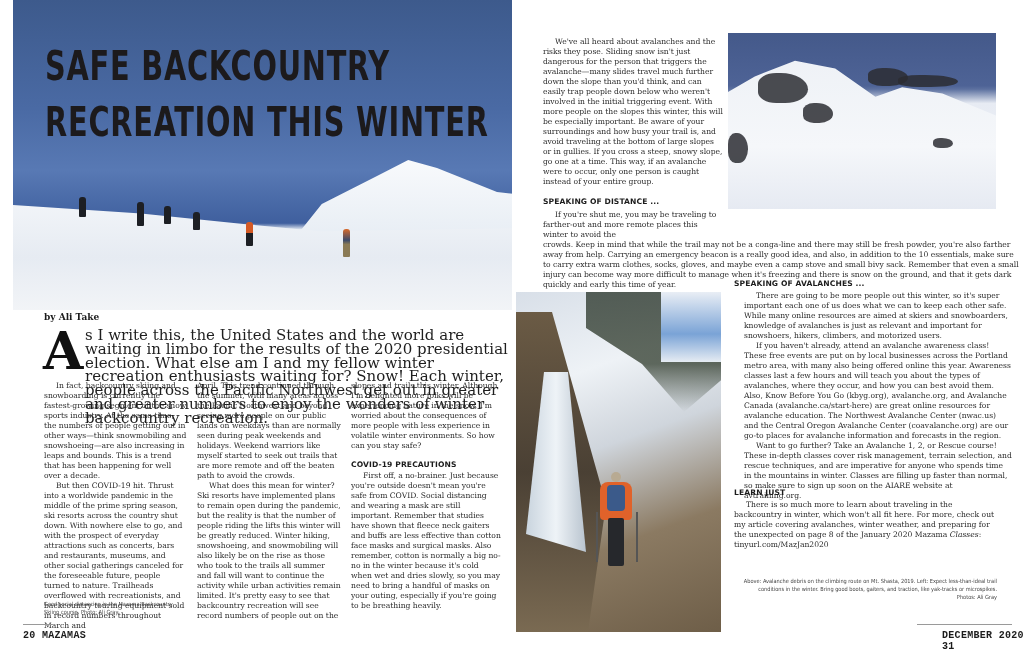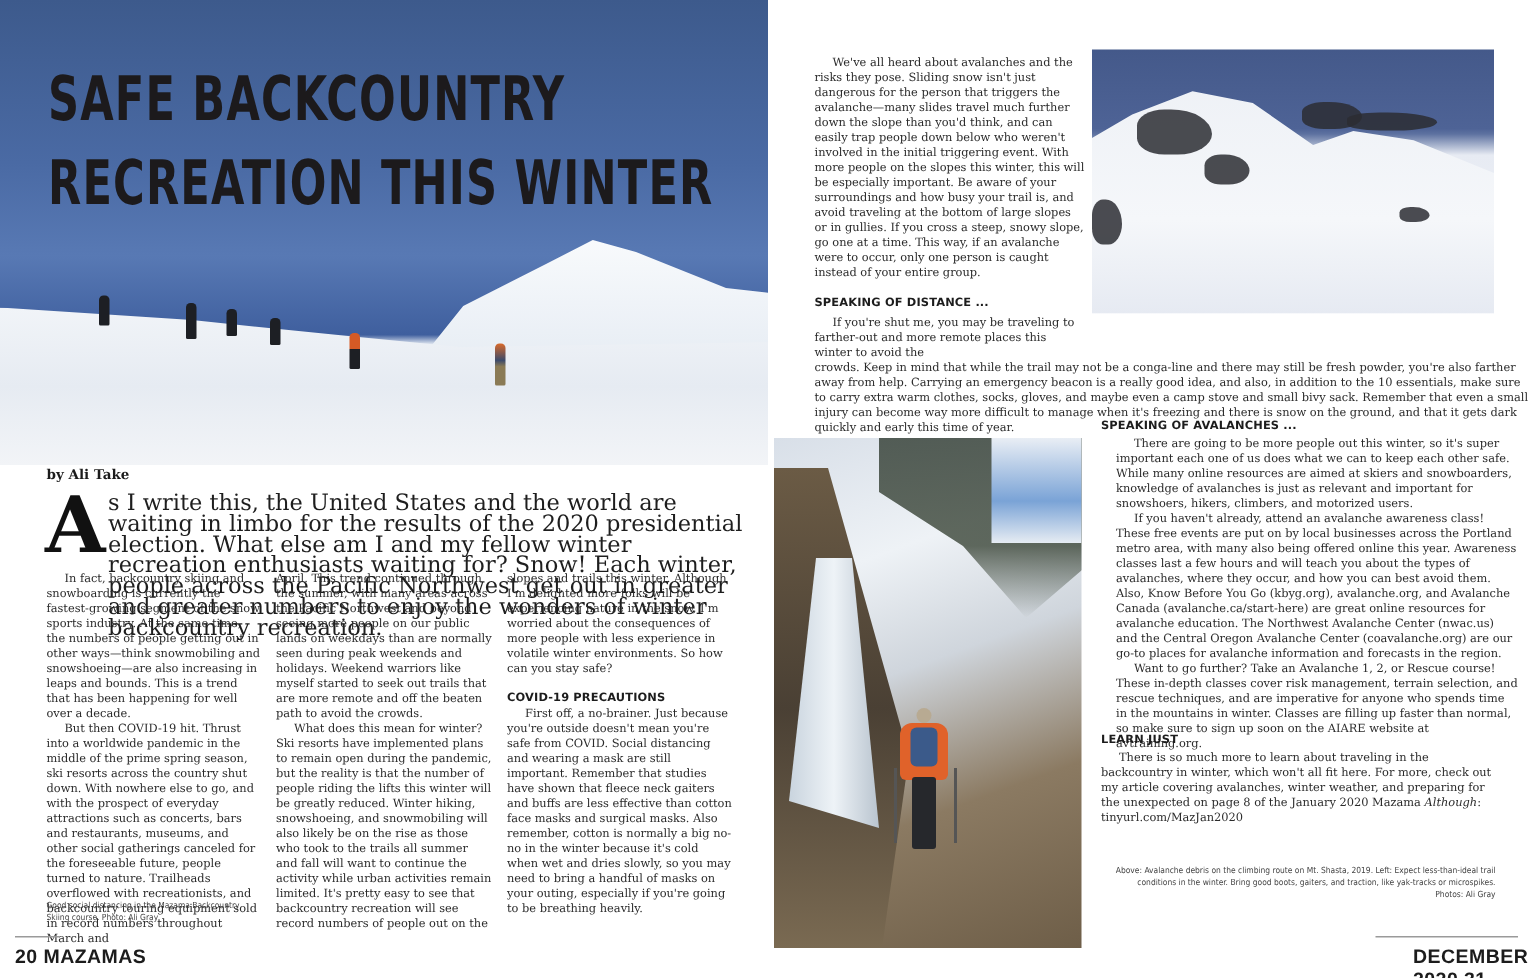--- a/index.html
+++ b/index.html
@@ -1,20 +1,20 @@
 <!DOCTYPE html>
 <html><head>
   <meta charset="utf-8">
   <style>
     * { box-sizing: border-box; margin: 0; padding: 0; }
     html, body { width: 1024px; height: 652px; overflow: hidden; background: #ffffff; }
     body { position: relative; font-family: "DejaVu Serif", serif; color: #2a2a2a; }
 
     .page { position: absolute; top: 0; height: 652px; background: #fff; }
-    .page-left { left: 0; width: 512px; }
+    .page-left { left: 13px; width: 512px; }
     .page-right { left: 512px; width: 512px; }
 
     
     .hero { position: absolute; left: 0; top: 0; width: 512px; height: 310px; overflow: hidden;
       background: linear-gradient(180deg, #3d5a8c 0%, #4a6aa4 35%, #5879b4 55%, #3f5f9e 72%, #dfe6f0 74%, #f3f5f8 100%); }
     .hero-mountain { position: absolute; left: 280px; top: 160px; width: 240px; height: 80px;
       background: linear-gradient(180deg, #f8fafc 0%, #e7edf4 100%);
       clip-path: polygon(0% 100%, 12% 55%, 35% 20%, 48% 0%, 60% 10%, 85% 40%, 100% 45%, 100% 100%); }
     .hero-snow { position: absolute; left: 0; top: 205px; width: 512px; height: 105px;
       background: linear-gradient(180deg, #f1f4f8 0%, #e6ebf2 50%, #f2f4f7 100%);
@@ -37,21 +37,21 @@
     .col1 { left: 31px; top: 381px; width: 144px; }
     .col2 { left: 184px; top: 381px; width: 144px; }
     .col3 { left: 338px; top: 381px; width: 150px; }
 
     .h2 { font-family: "DejaVu Sans", sans-serif; font-weight: 700; font-size: 7.6px; line-height: 10px; color: #1c1c1c; letter-spacing: 0.1px; }
     .col3 .h2 { margin-top: 9px; margin-bottom: 1px; }
 
     .caption-left { position: absolute; left: 31px; top: 600px; width: 130px; font-family: "DejaVu Sans Condensed", "DejaVu Sans", sans-serif;
       font-size: 5.6px; line-height: 8px; color: #444; }
     .folio-rule { position: absolute; height: 1px; background: #9a9a9a; }
-    .folio { position: absolute; font-family: Liberation Sans, sans-serif; font-weight: 700; font-size: 13px; color: #1c1c1c; letter-spacing: 0.3px; }
+    .folio { position: absolute; font-family: Liberation Mono, monospace; font-weight: 700; font-size: 10px; color: #1c1c1c; letter-spacing: 0.3px; }
 
     
     .r-block { position: absolute; font-size: 7.6px; line-height: 10px; color: #2b2b2b; }
     .r-block p { text-indent: 12px; }
     .keep { left: 31px; top: 37px; width: 180px; }
     .keep .h2 { margin-bottom: 1px; }
     .speak-dist-h { position: absolute; left: 31px; top: 197px; }
     .speak-dist { left: 31px; top: 210px; width: 480px; }
     .speak-dist .narrow { width: 175px; display: block; }
     .aval-h { position: absolute; left: 222px; top: 279px; }
@@ -168,19 +168,19 @@
 
   <div class="h2 aval-h">SPEAKING OF AVALANCHES ...</div>
   <div class="r-block aval">
     <p>There are going to be more people out this winter, so it's super important each one of us does what we can to keep each other safe. While many online resources are aimed at skiers and snowboarders, knowledge of avalanches is just as relevant and important for snowshoers, hikers, climbers, and motorized users.</p>
     <p>If you haven't already, attend an avalanche awareness class! These free events are put on by local businesses across the Portland metro area, with many also being offered online this year. Awareness classes last a few hours and will teach you about the types of avalanches, where they occur, and how you can best avoid them. Also, Know Before You Go (kbyg.org), avalanche.org, and Avalanche Canada (avalanche.ca/start-here) are great online resources for avalanche education. The Northwest Avalanche Center (nwac.us) and the Central Oregon Avalanche Center (coavalanche.org) are our go-to places for avalanche information and forecasts in the region.</p>
     <p>Want to go further? Take an Avalanche 1, 2, or Rescue course! These in-depth classes cover risk management, terrain selection, and rescue techniques, and are imperative for anyone who spends time in the mountains in winter. Classes are filling up faster than normal, so make sure to sign up soon on the AIARE website at avtraining.org.</p>
   </div>
 
   <div class="h2 learn-h">LEARN JUST</div>
   <div class="r-block learn">
-    <p><span>There is so much more to learn about traveling in the backcountry in winter, which won't all fit here. For more, check out my article covering avalanches, winter weather, and preparing for the unexpected on page 8 of the January 2020 Mazama </span><em>Although</em><span>: tinyurl.com/MazJan2020</span></p>
+    <p><span>There is so much more to learn about traveling in the backcountry in winter, which won't all fit here. For more, check out my article covering avalanches, winter weather, and preparing for the unexpected on page 8 of the January 2020 Mazama </span><em>Classes</em><span>: tinyurl.com/MazJan2020</span></p>
   </div>
 
   <div class="caption-right">Above: Avalanche debris on the climbing route on Mt. Shasta, 2019. Left: Expect less-than-ideal trail conditions in the winter. Bring good boots, gaiters, and traction, like yak-tracks or microspikes. Photos: Ali Gray</div>
   <div class="folio-rule" style="left:405px;top:624px;width:95px;"></div>
   <div class="folio" style="left:430px;top:630px;">DECEMBER 2020  31</div>
 </div>
 
 </body></html>

